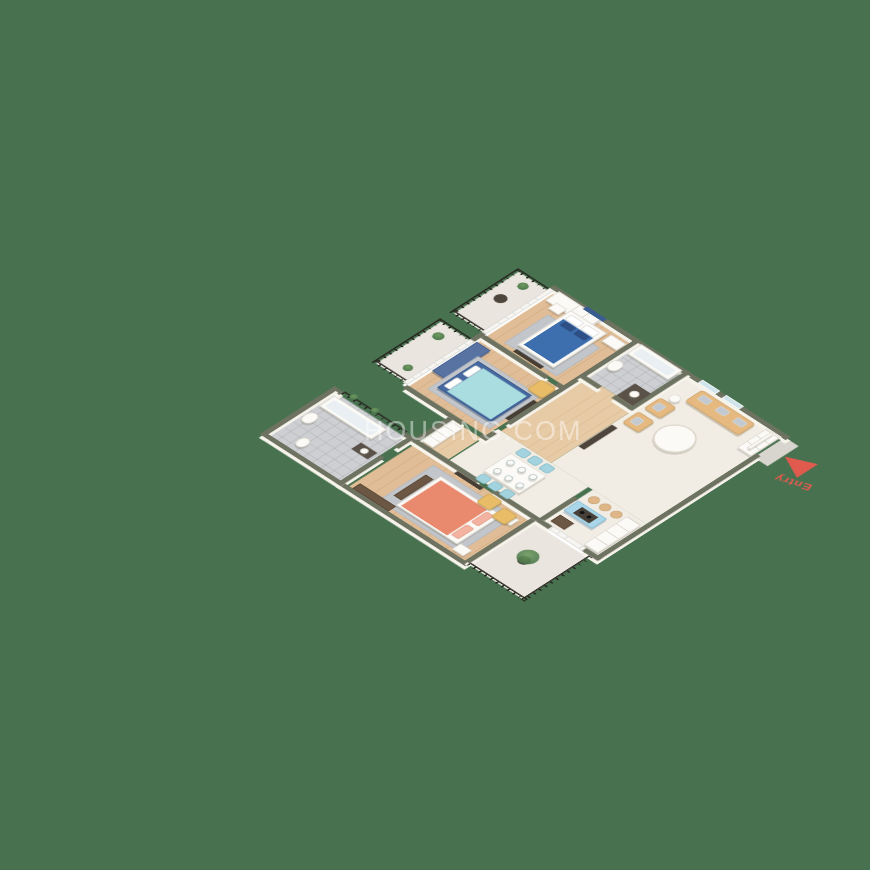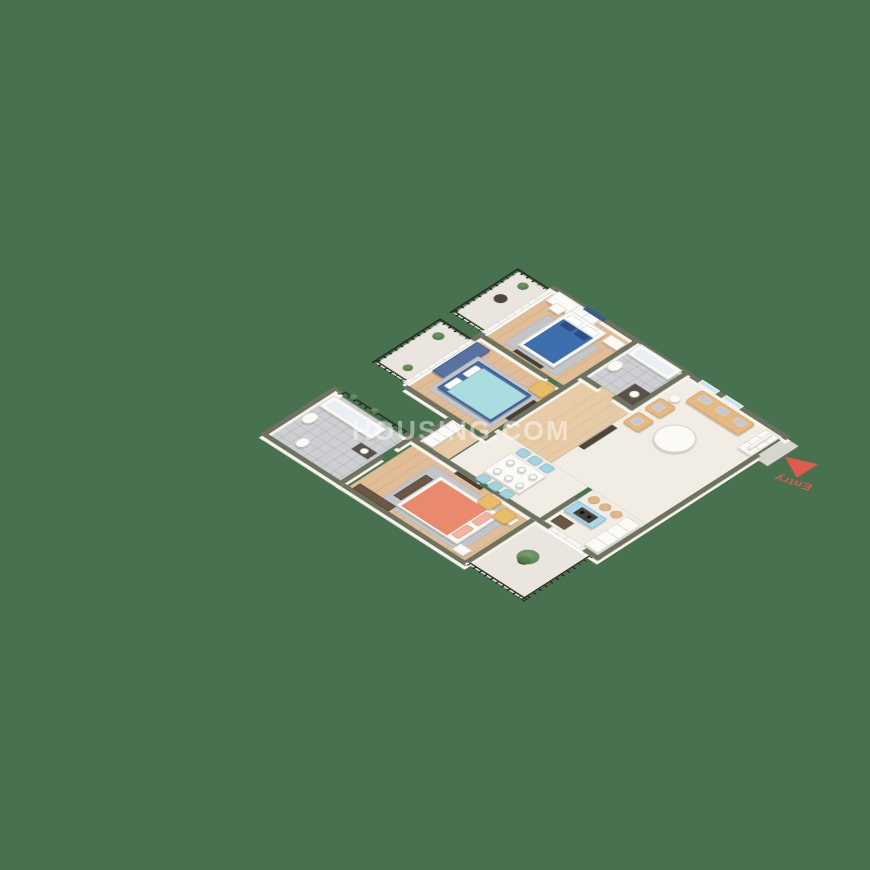--- a/index.html
+++ b/index.html
@@ -38,22 +38,22 @@
   .chair-t{background:#a3d3de;border:1px solid #7fb6c4;border-radius:3px;}
   .stool{background:#dfb687;border:1px solid #c29a66;border-radius:50%;}
   .dark{background:#473f35;}
   .brown{background:#6b5743;}
   .plant{background:radial-gradient(circle at 40% 40%, #6f9a60, #3f6b44);border-radius:50%;}
   
   .entry-tri{width:0;height:0;border-right:36px solid #e05a4e;border-top:17px solid transparent;border-bottom:17px solid transparent;}
   .entry-label{color:#e05a4e;font-weight:bold;font-size:16px;transform:rotate(160deg);letter-spacing:1px;}
   
   .watermark{
-    position:absolute;left:352px;top:416px;z-index:50;
-    color:rgba(255,255,255,0.45);font-size:27px;font-weight:bold;letter-spacing:2px;
+    position:absolute;left:364px;top:416px;z-index:50;
+    color:rgba(255,255,255,0.45);font-size:27px;font-weight:normal;letter-spacing:2px;
   }
 </style>
 </head>
 <body style="background: rgb(72, 114, 79);">
 
 <div class="watermark">HOUSING.COM</div>
 
 <div class="plan">
 
   <div class="f-wood" style="left:57px;top:7px;width:126px;height:111px"></div>

